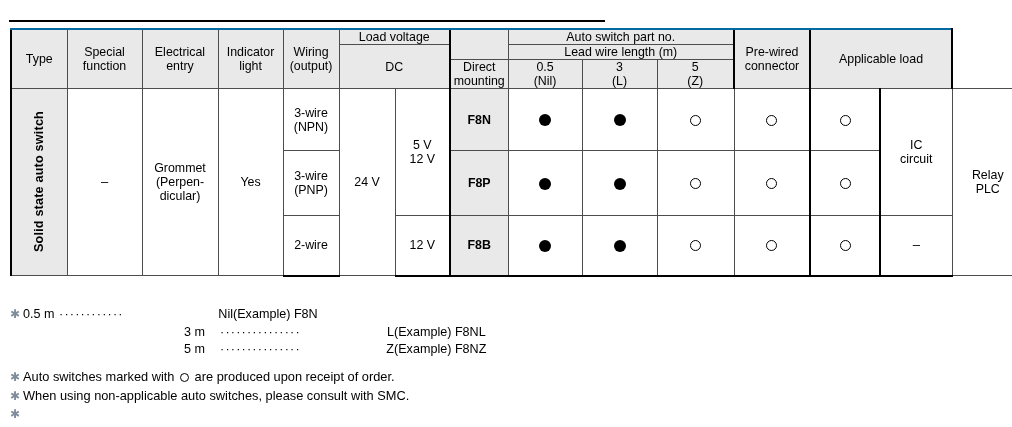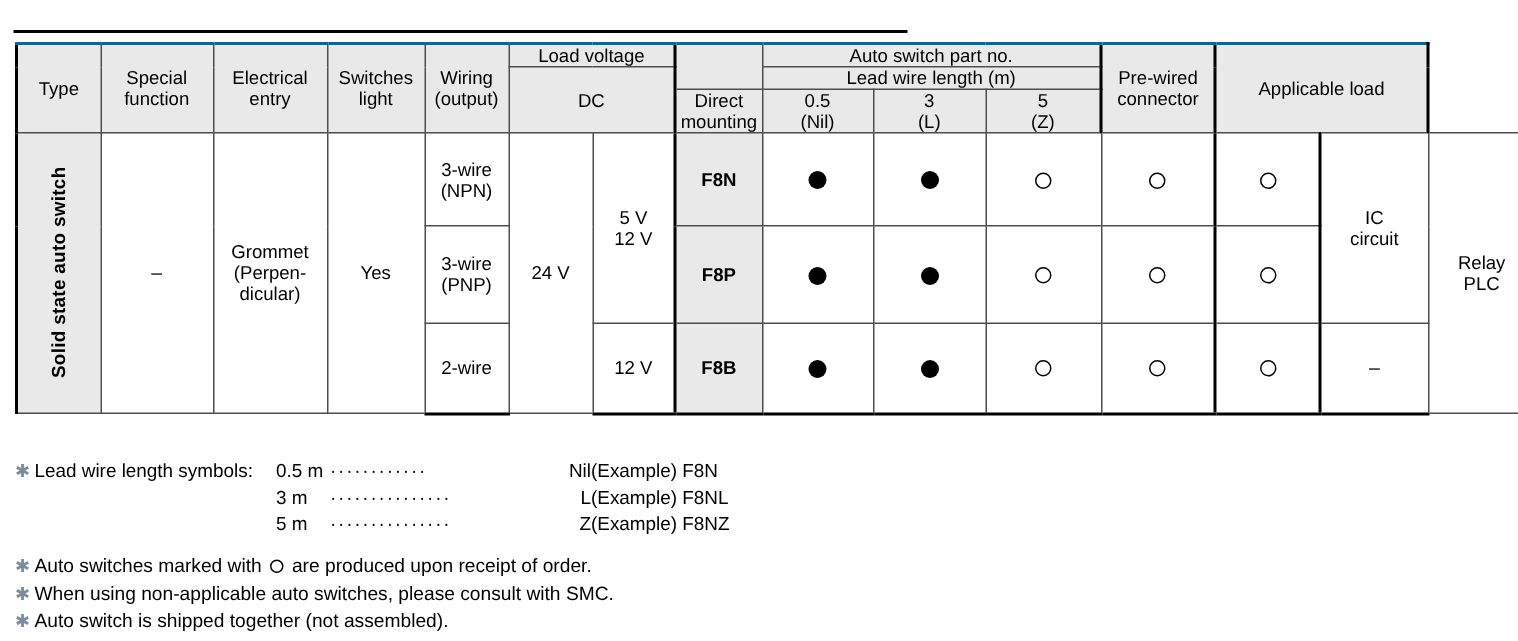--- a/index.html
+++ b/index.html
@@ -133,21 +133,21 @@
       <td class="hd hd-top bord-l-thick" rowspan="3">Type</td>
       <td class="hd hd-top" rowspan="3">
         <div>Special</div>
         <div>function</div>
       </td>
       <td class="hd hd-top" rowspan="3">
         <div>Electrical</div>
         <div>entry</div>
       </td>
       <td class="hd hd-top" rowspan="3">
-        <div>Switches</div>
+        <div>Indicator</div>
         <div>light</div>
       </td>
       <td class="hd hd-top" rowspan="3">
         <div>Wiring</div>
         <div>(output)</div>
       </td>
       <td class="hd hd-top nowrap" colspan="2">Load voltage</td>
       <td class="hd hd-top bord-l-thick" rowspan="2"></td>
       <td class="hd hd-top" colspan="3">Auto switch part no.</td>
       <td class="hd hd-top bord-l-thick" rowspan="3">
@@ -244,21 +244,20 @@
       <td class="bord-b-thick"><span class="mark-open"></span></td>
       <td class="bord-l-thick bord-b-thick"><span class="mark-open"></span></td>
       <td class="bord-l-thick bord-b-thick dash">–</td>
     </tr>
   </tbody>
     </table>
 
   <div class="notes">
     <div class="note-row">
       <span class="ast">✱</span>
-      <span class="lw-label">Lead wire length symbols:</span>
       <span class="lw-len">0.5 m</span>
       <span class="lw-dots">············</span>
       <span class="lw-sym">Nil</span>
       <span class="lw-ex">(Example) F8N</span>
     </div>
     <div class="note-row">
       <span class="ast">&nbsp;</span>
       <span class="lw-label">&nbsp;</span>
       <span class="lw-len">3 m</span>
       <span class="lw-dots">···············</span>
@@ -279,17 +278,16 @@
     <div class="note-row">
       <span class="ast">✱</span>
       <span><span>Auto switches marked with </span><span class="inline-open"></span><span> are produced upon receipt of order.</span></span>
     </div>
     <div class="note-row">
       <span class="ast">✱</span>
       <span>When using non-applicable auto switches, please consult with SMC.</span>
     </div>
     <div class="note-row">
       <span class="ast">✱</span>
-      <span>Auto switch is shipped together (not assembled).</span>
     </div>
   </div>
 
 </div>
 
 </body></html>

